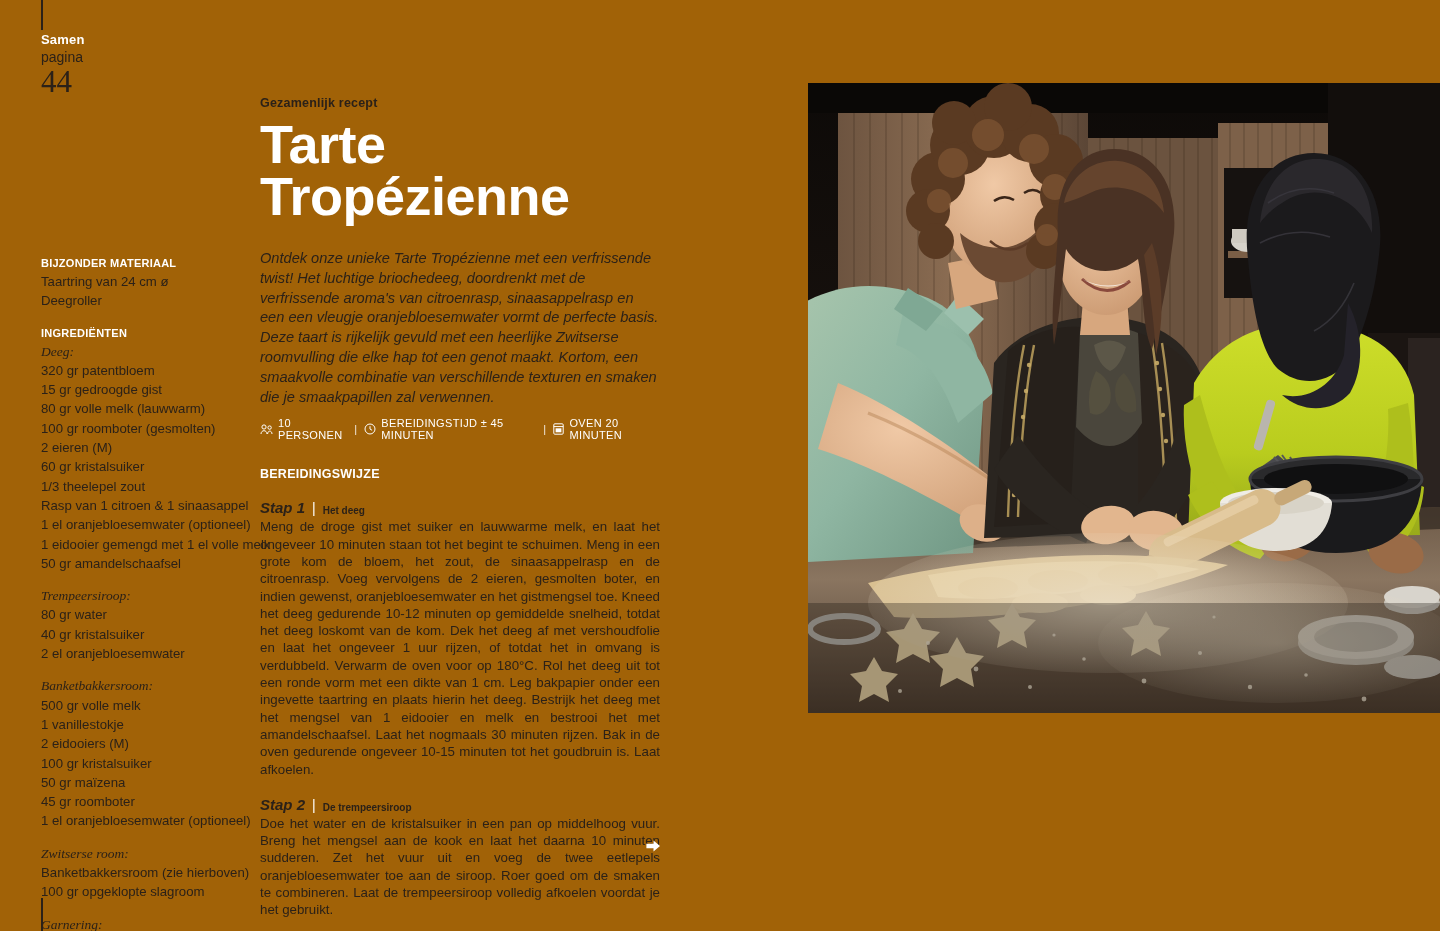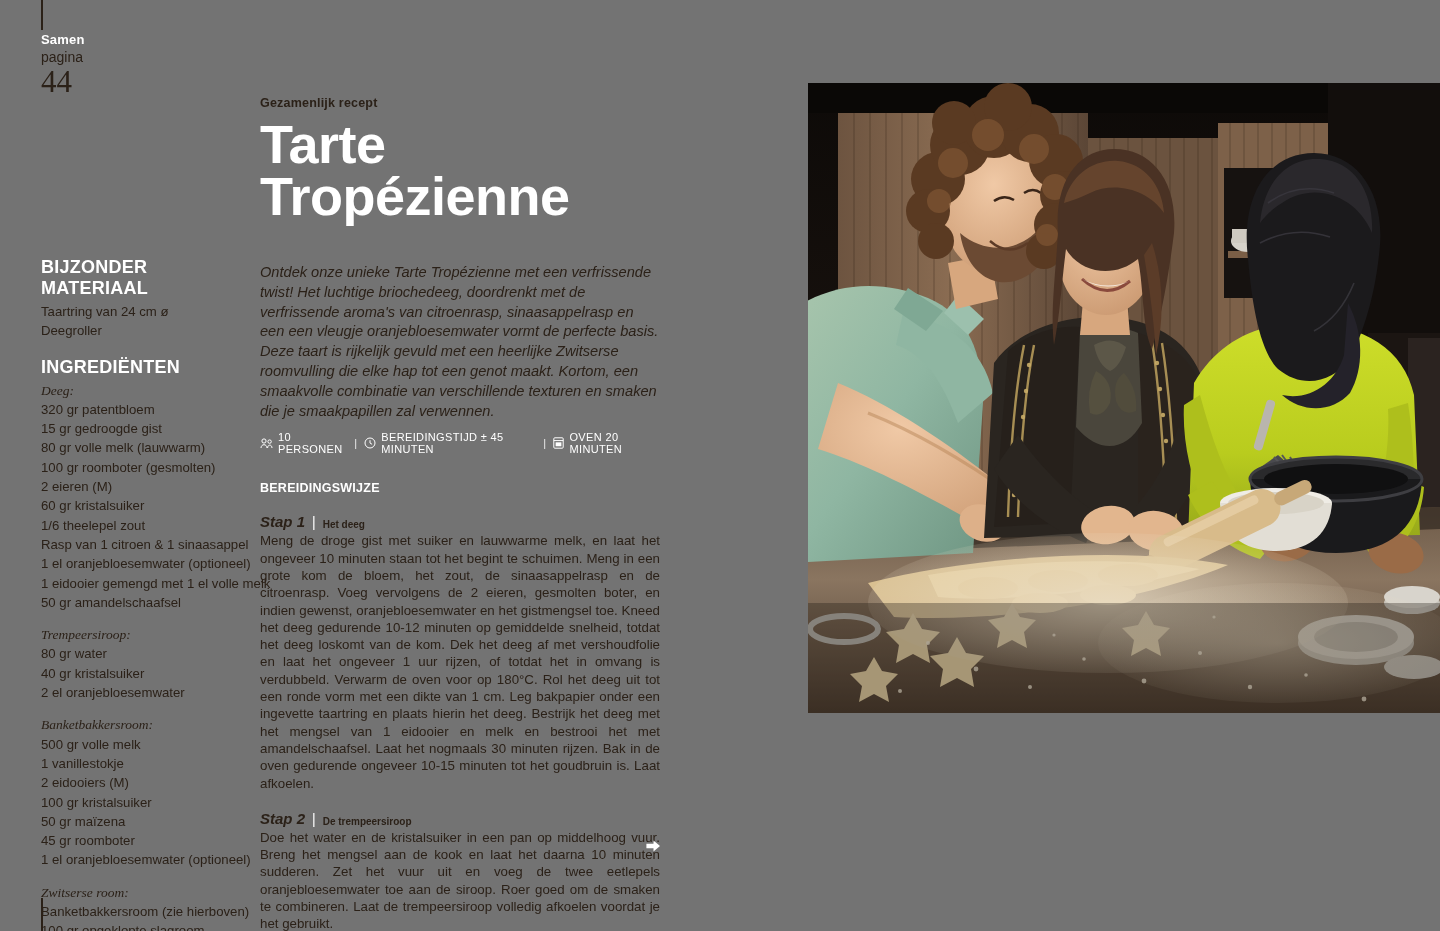--- a/index.html
+++ b/index.html
@@ -2,21 +2,21 @@
 <html><head>
 <meta charset="utf-8">
 <style>
   * { box-sizing: border-box; margin: 0; padding: 0; }
   html, body {
     width: 1440px; height: 931px;
     background: #ef8f3c;
     font-family: "Liberation Sans", sans-serif;
     overflow: hidden;
   }
-  .page { position: relative; width: 1440px; height: 931px; background: #737373; }
+  .page { position: relative; width: 1440px; height: 931px; background: #a16207; }
 
   
   .margin-rule { position: absolute; left: 41px; width: 2px; background: #2b2118; }
   .margin-rule.top { top: 0; height: 30px; }
   .margin-rule.bottom { top: 898px; height: 33px; }
 
   
   .runhead { position: absolute; left: 41px; top: 32px; width: 200px; }
   .runhead .brand {
     font-size: 13px; font-weight: bold; color: #ffffff;
@@ -26,21 +26,21 @@
     font-size: 14px; color: #2b2118; line-height: 19px; margin-top: 1px;
   }
   .runhead .pagenum {
     font-family: "Liberation Serif", serif;
     font-size: 31px; color: #2b2118; line-height: 32px; margin-top: -1px;
   }
 
   
   .ing-col { position: absolute; left: 41px; top: 257px; width: 200px; }
   .ing-col h3 {
-    font-size: 18px; font-weight: bold; color: #ffffff;
+    font-size: 11px; font-weight: bold; color: #ffffff;
     letter-spacing: .25px; margin-bottom: 3px;
   }
   .ing-col .sub {
     font-size: 13.5px; font-style: italic; color: #2b2118;
     line-height: 19.3px;
     font-family: Liberation Serif, serif;
   }
   .ing-col .li {
     font-size: 13.2px; color: #2b2118; line-height: 19.3px;
     white-space: nowrap;
@@ -53,21 +53,21 @@
   .kicker {
     font-size: 12.5px; font-weight: bold; color: #2b2118;
     letter-spacing: .2px;
   }
   .recipe-title {
     margin-top: 8px;
     font-size: 54px; line-height: 52px;
     font-weight: bold; color: #ffffff; letter-spacing: -0.5px;
   }
   .intro {
-    margin-top: 41px;
+    margin-top: 27px;
     font-size: 14.6px; line-height: 19.8px;
     font-style: italic; color: #2b2118;
   }
 
   
   .meta {
     margin-top: 10px;
     display: flex; align-items: center;
     font-size: 11px; letter-spacing: .35px; color: #ffffff;
   }
@@ -140,21 +140,21 @@
 
     <h3>INGREDIËNTEN</h3>
 
     <div class="sub">Deeg:</div>
     <div class="li">320 gr patentbloem</div>
     <div class="li">15 gr gedroogde gist</div>
     <div class="li">80 gr volle melk (lauwwarm)</div>
     <div class="li">100 gr roomboter (gesmolten)</div>
     <div class="li">2 eieren (M)</div>
     <div class="li">60 gr kristalsuiker</div>
-    <div class="li">1/6 theelepel zout</div>
+    <div class="li">1/3 theelepel zout</div>
     <div class="li">Rasp van 1 citroen &amp; 1 sinaasappel</div>
     <div class="li">1 el oranjebloesemwater (optioneel)</div>
     <div class="li">1 eidooier gemengd met 1 el volle melk</div>
     <div class="li">50 gr amandelschaafsel</div>
 
     <div class="gap-sm"></div>
 
     <div class="sub">Trempeersiroop:</div>
     <div class="li">80 gr water</div>
     <div class="li">40 gr kristalsuiker</div>

